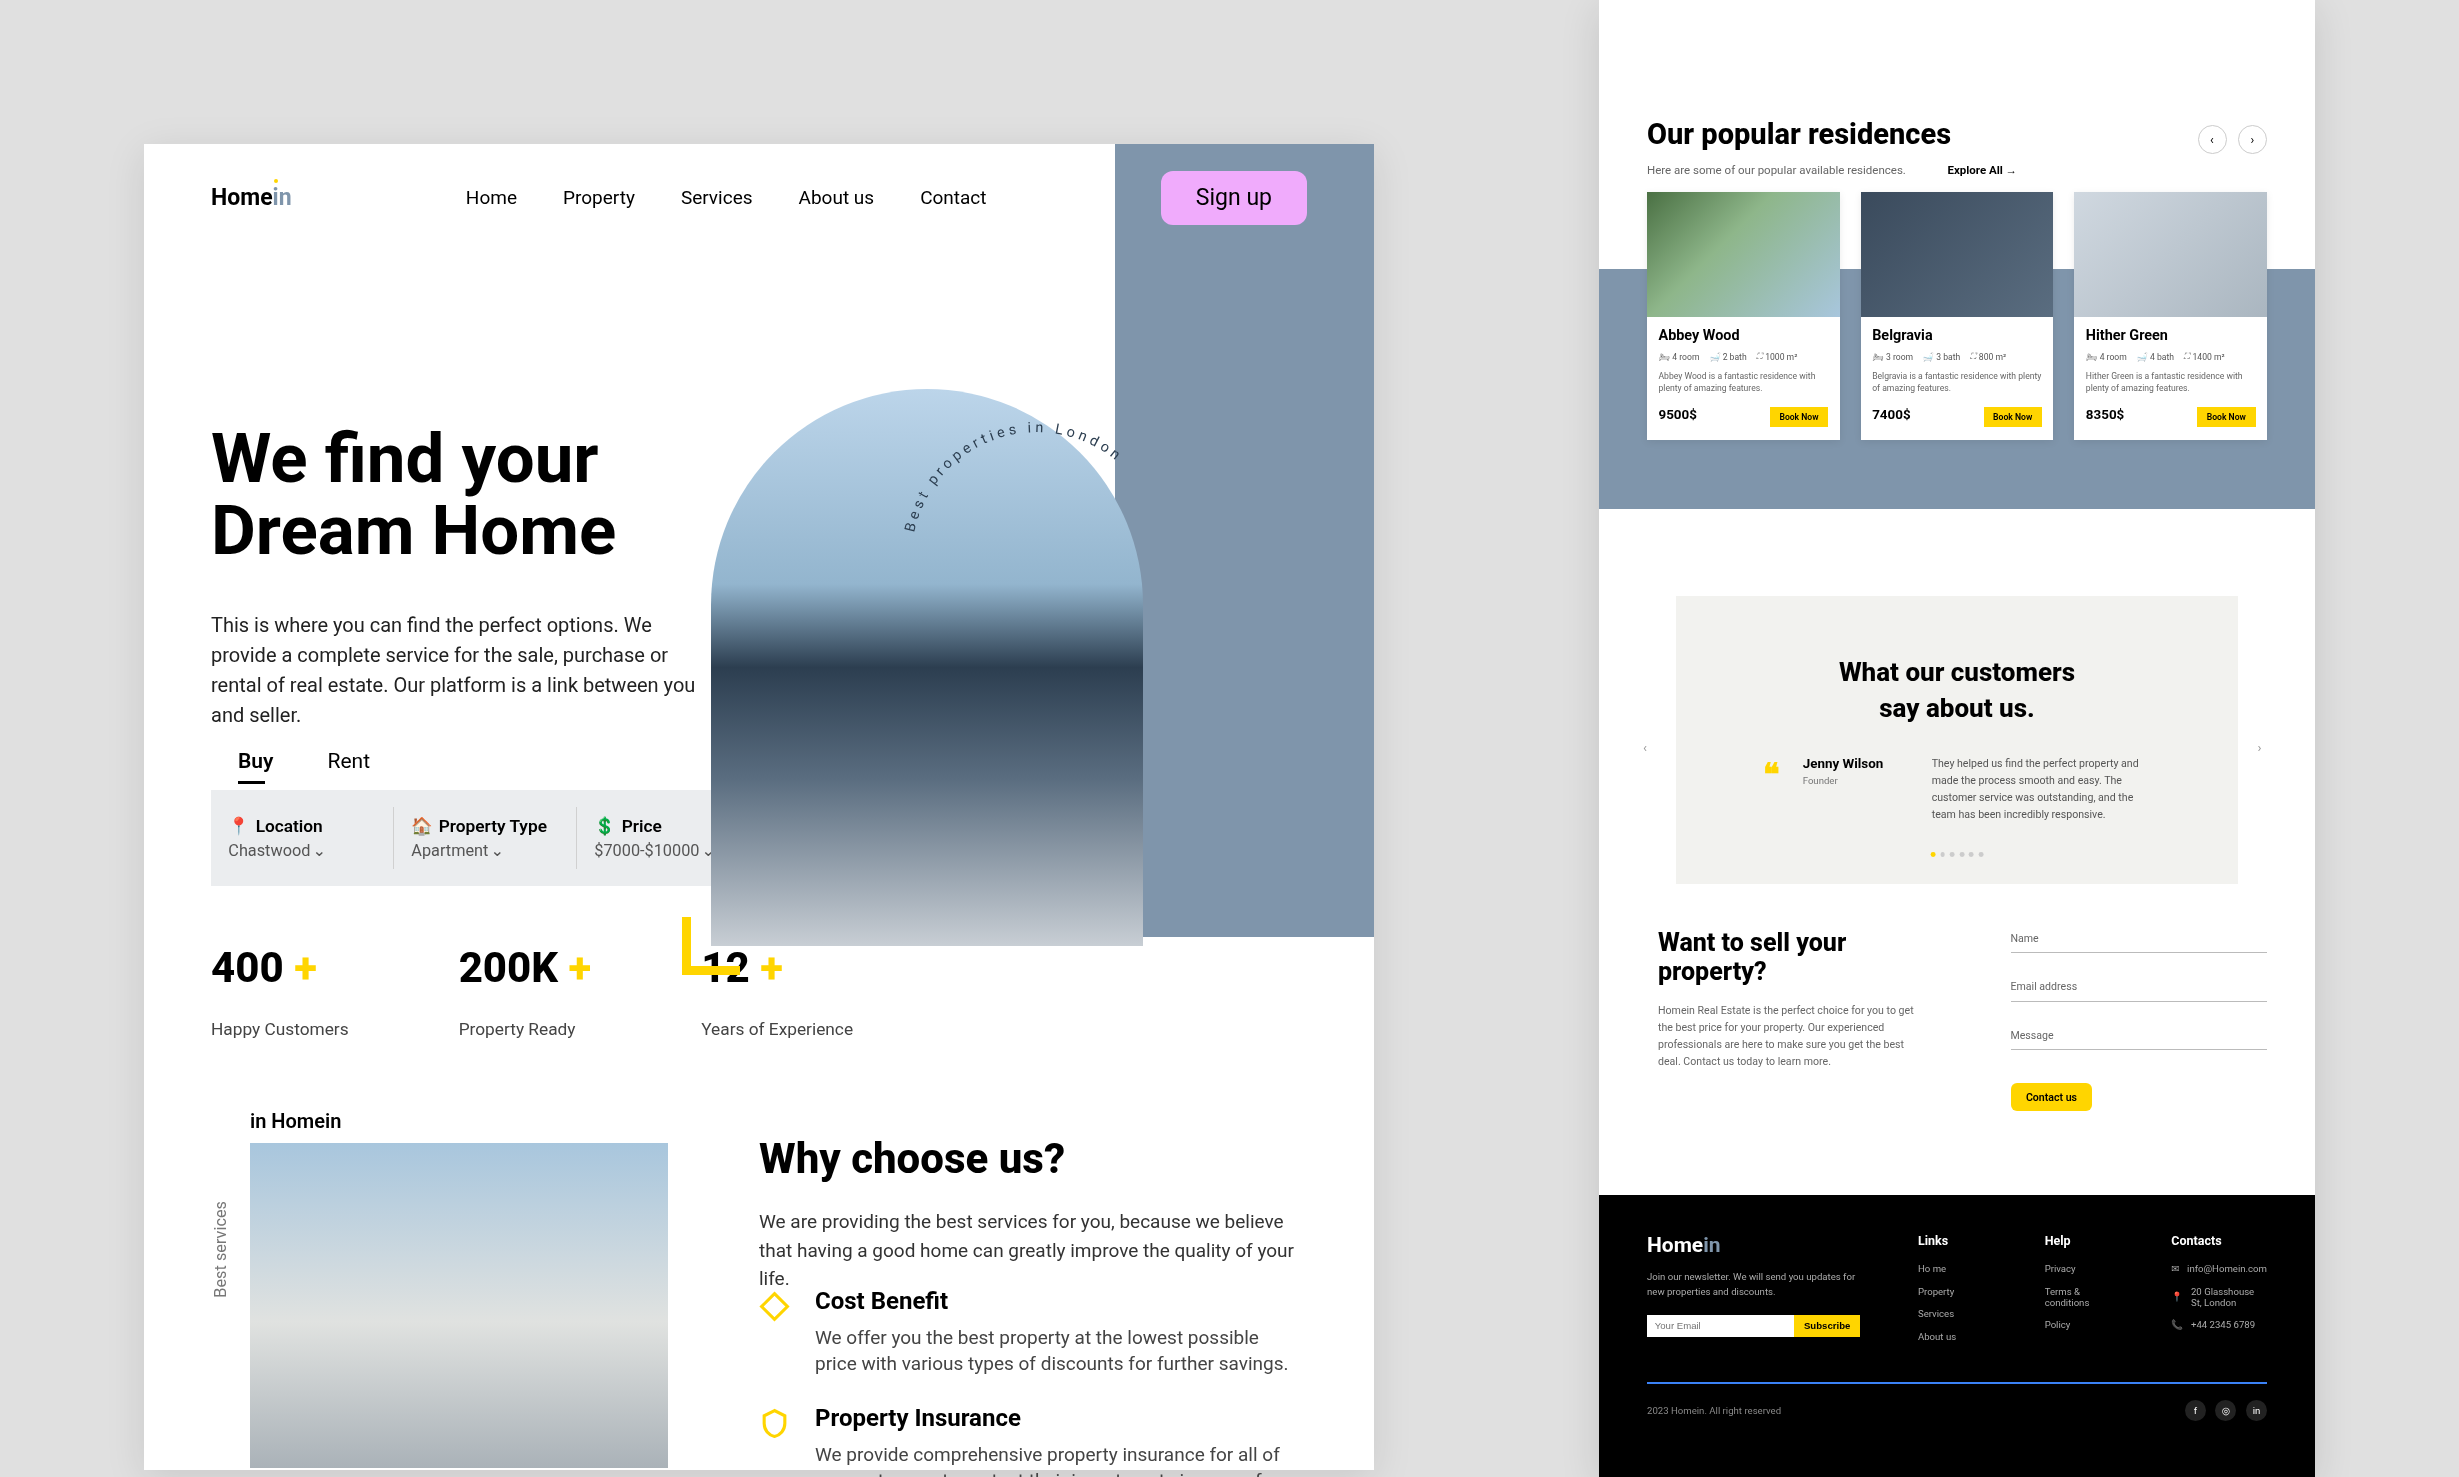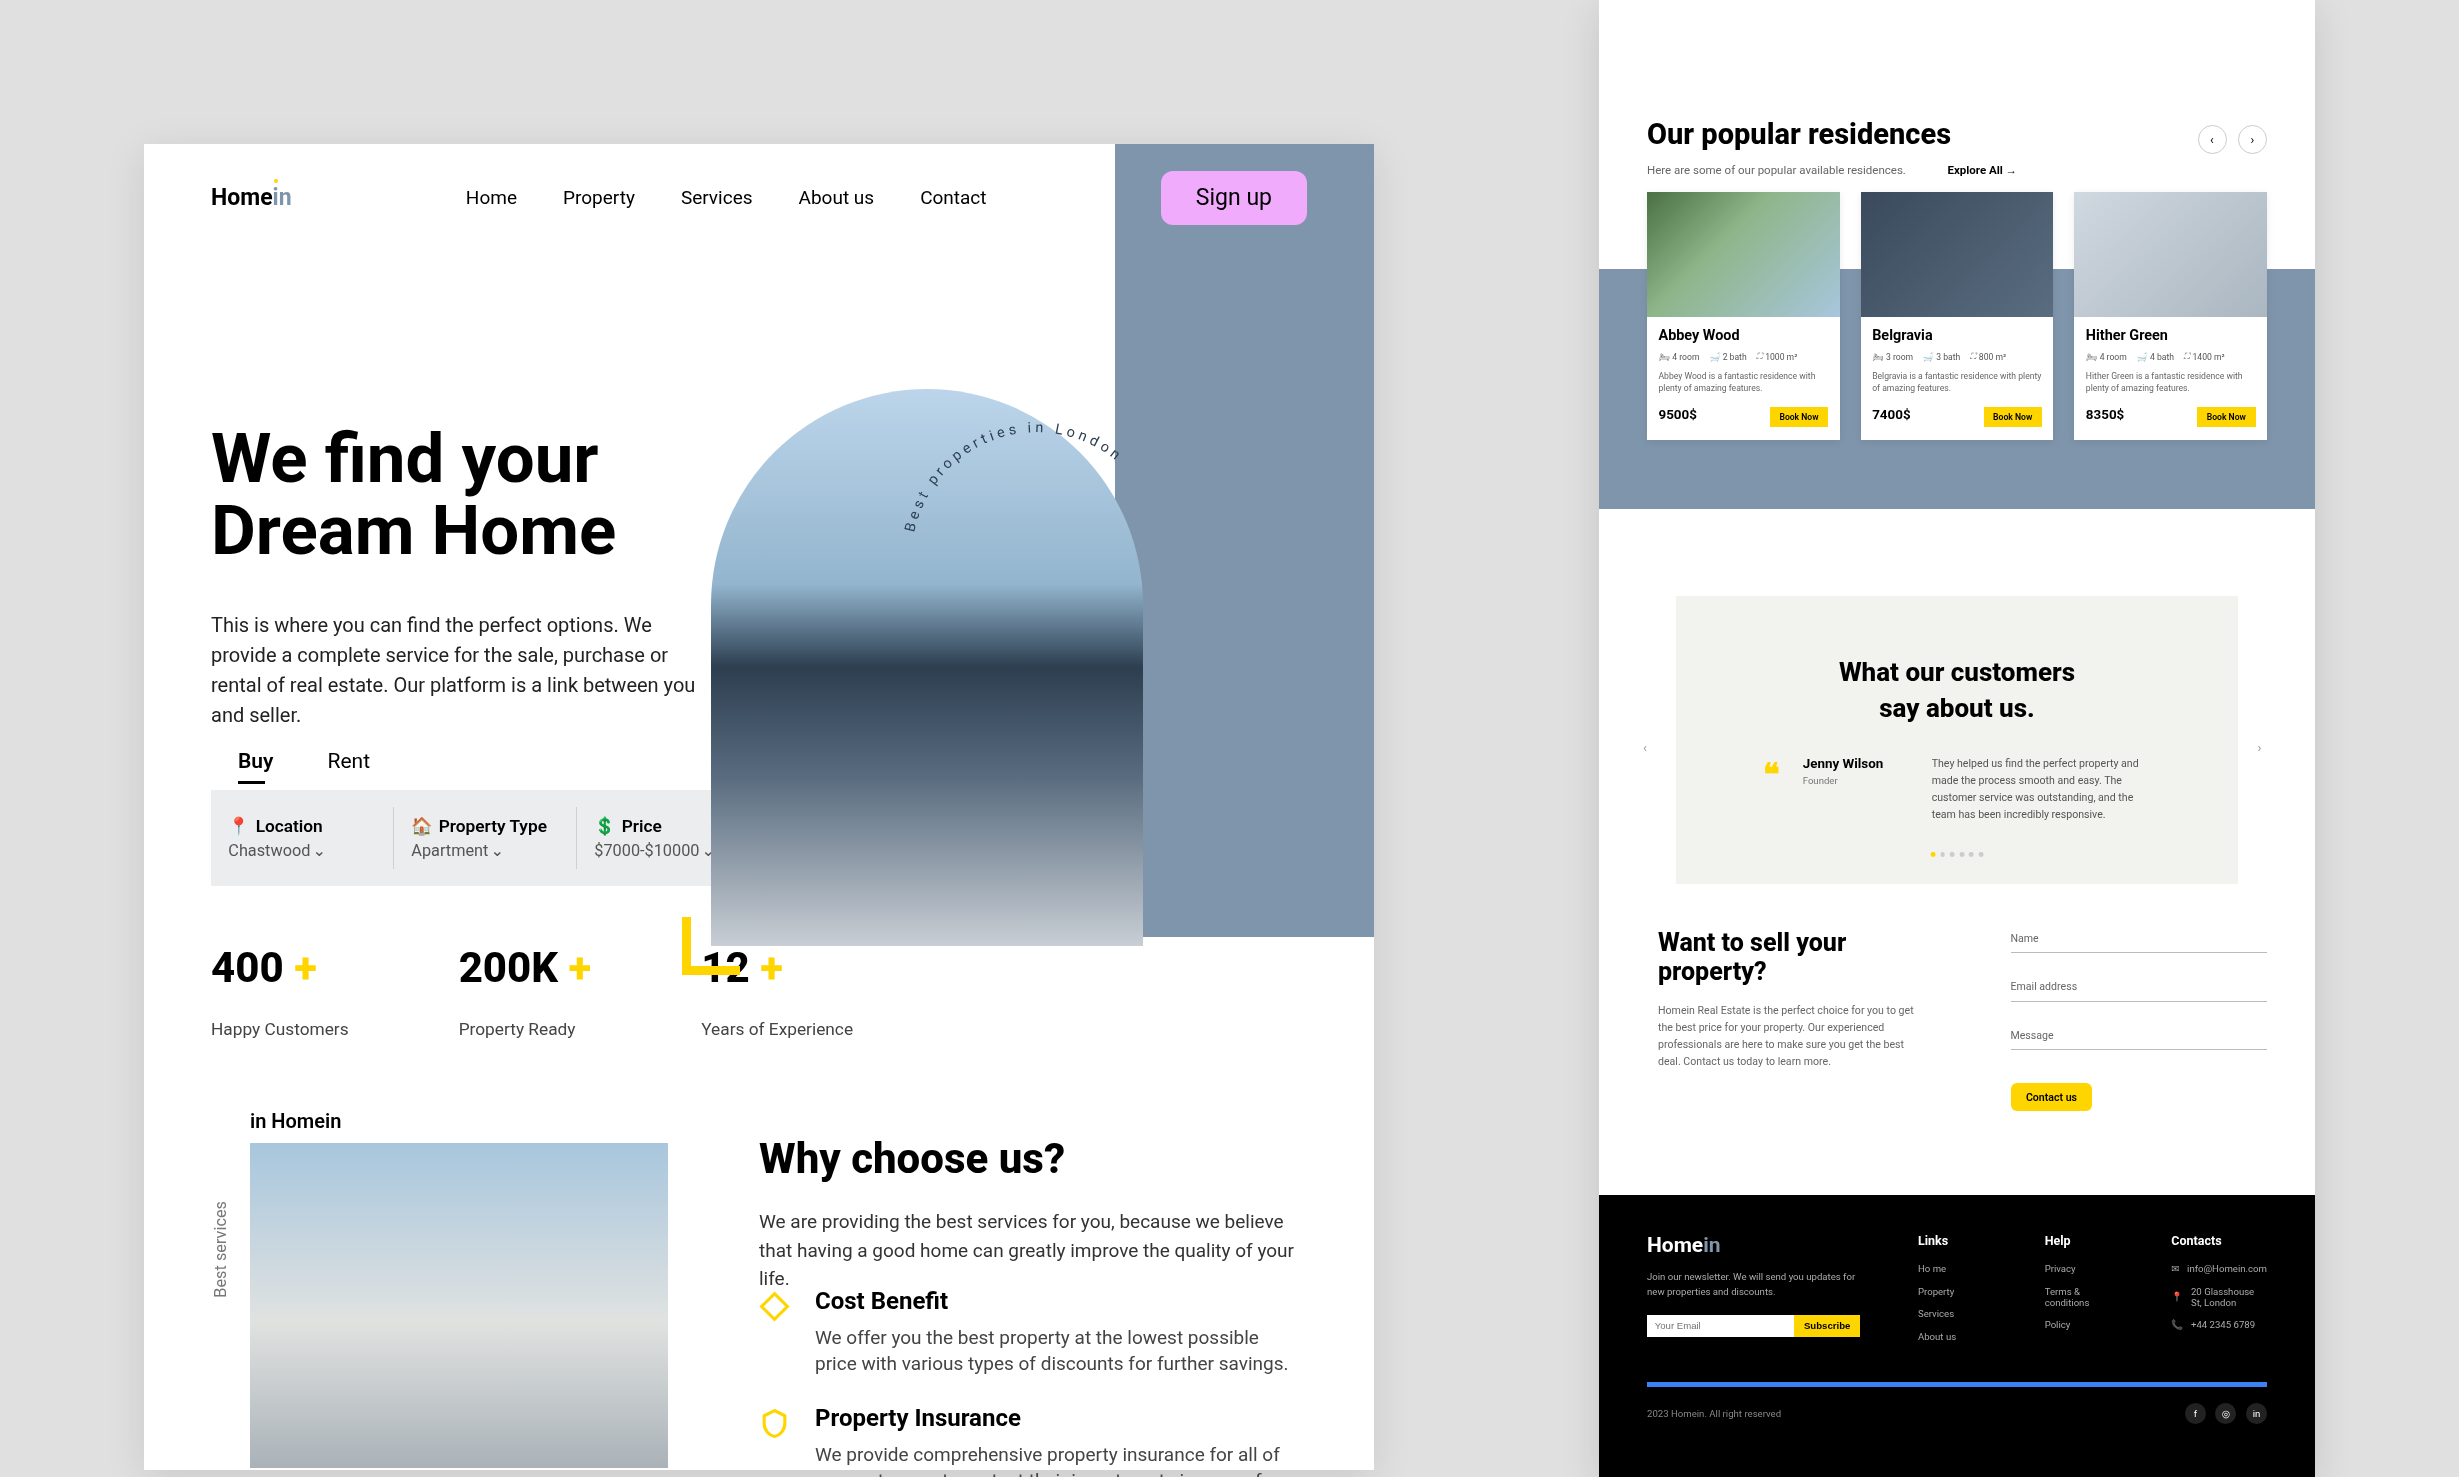--- a/index.html
+++ b/index.html
@@ -110,21 +110,21 @@
 .foot-logo { font-size:21px; font-weight:700; }
 .foot-logo .in { color:#7f95ab; }
 .foot-brand p { font-size:9.6px; color:#aaa; margin-top:13.4px; line-height:1.5; }
 .news { display:flex; margin-top:15.4px; }
 .news input { flex:1; background:#fff; border:none; padding:5.8px 7.7px; font-size:9.6px; }
 .news button { background:#ffd500; border:none; padding:5.8px 9.6px; font-size:9.6px; font-weight:600; cursor:pointer; }
 .foot-col { flex:1; }
 .foot-col h4 { font-size:12.5px; margin-bottom:15.4px; }
 .foot-col a { display:block; font-size:9.6px; color:#aaa; margin-bottom:11.5px; text-decoration:none; cursor:pointer;}
 .foot-ci { display:flex; gap:7.7px; align-items:center; font-size:9.6px; color:#aaa; margin-bottom:11.5px; }
-.foot-bottom { border-top:5px solid #3b82f6; margin-top:29px; padding:15.4px 0; display:flex; justify-content:space-between; align-items:center; }
+.foot-bottom { border-top:2px solid #3b82f6; margin-top:29px; padding:15.4px 0; display:flex; justify-content:space-between; align-items:center; }
 .foot-copy { font-size:9.6px; color:#888; }
 .socials { display:flex; gap:9.6px; }
 .socials span { width:21px; height:21px; border-radius:50%; background:#222; display:flex; align-items:center; justify-content:center; font-size:9.6px; cursor:pointer; }
 
 .ic { display:inline-block; }
 </style>
 </head>
 <body>
 
 <div class="panel-left">

